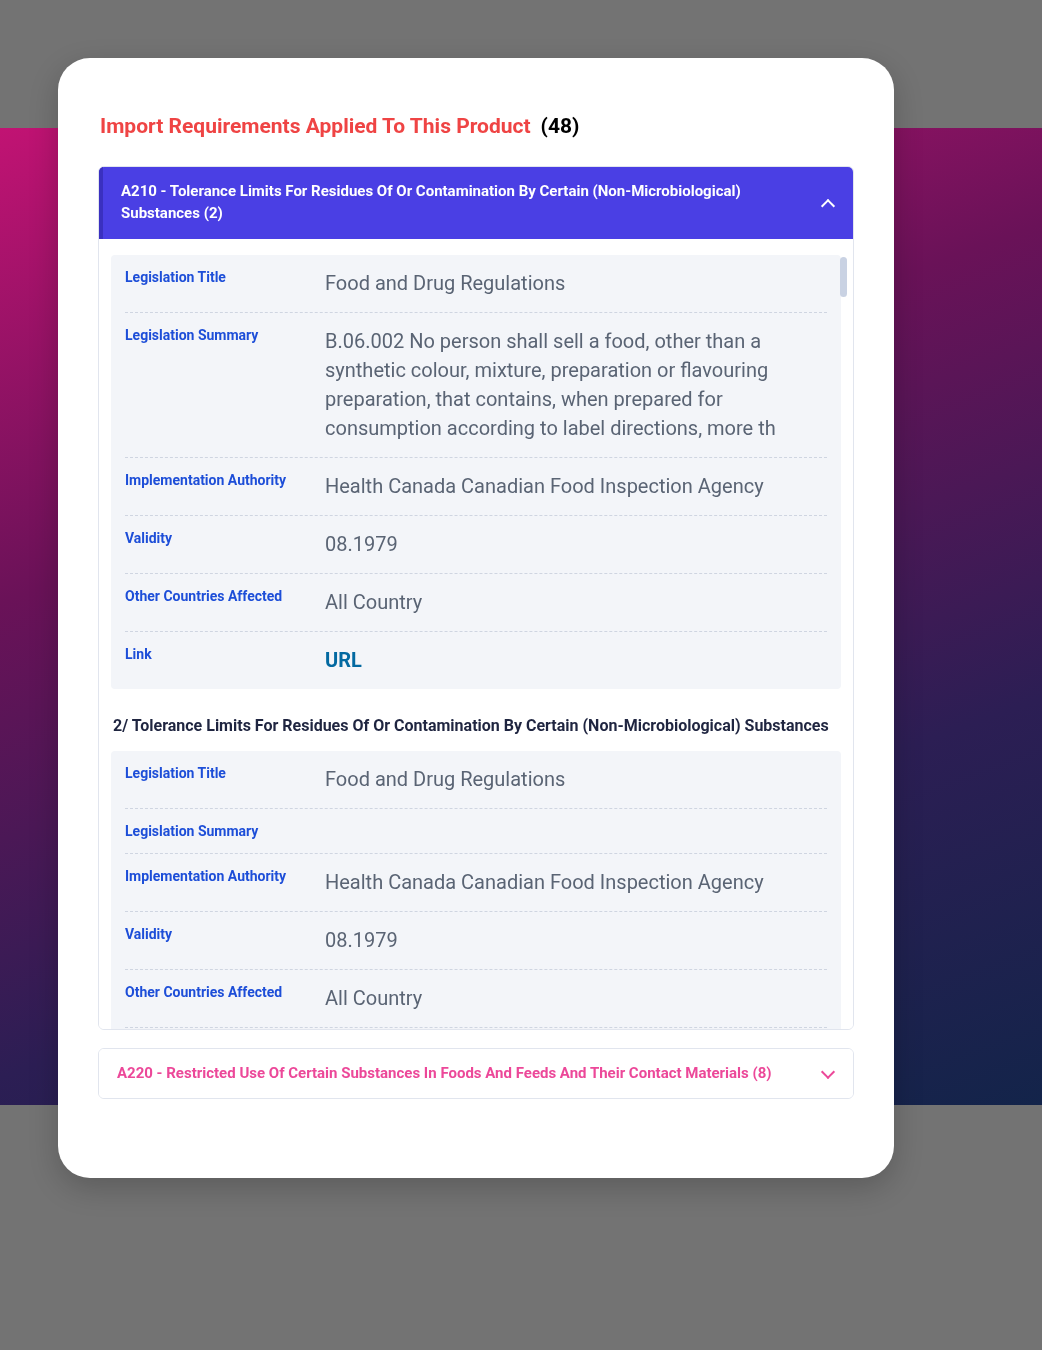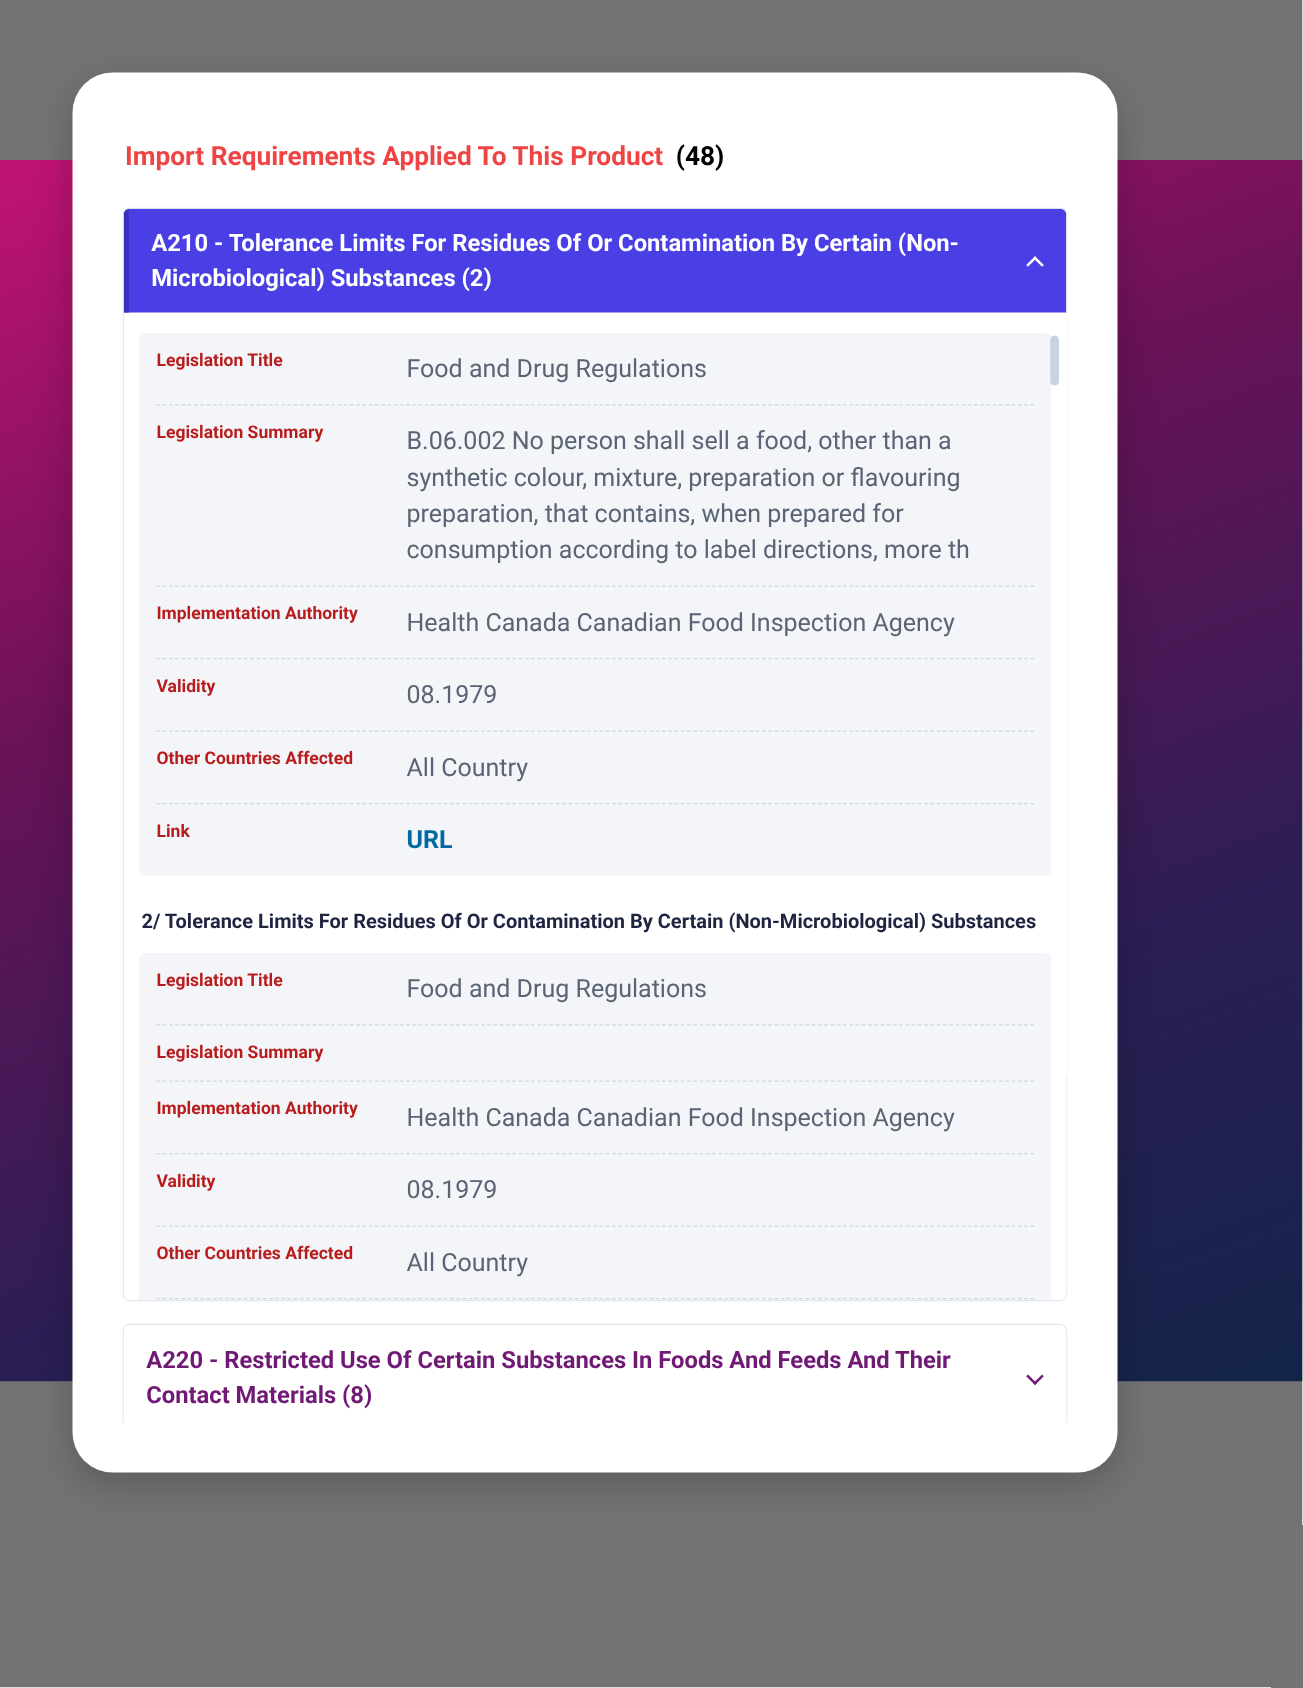--- a/index.html
+++ b/index.html
@@ -67,33 +67,33 @@
     margin-bottom: 18px;
   }
   .acc-header {
     display: flex;
     align-items: center;
     justify-content: space-between;
     padding: 14px 18px;
     cursor: pointer;
   }
   .acc-header .label {
-    font-size: 19px;
+    font-size: 15px;
     font-weight: 700;
     line-height: 1.45;
     max-width: 670px;
   }
   .acc-header.expanded {
     background: #4a3fe4;
     color: #ffffff;
     border-left: 4px solid #3a30c0;
   }
   .acc-header.collapsed {
     background: #ffffff;
-    color: #701a75;
+    color: #ec4899;
   }
   .chev {
     width: 14px;
     height: 14px;
     flex-shrink: 0;
     display: inline-block;
     position: relative;
   }
   .chev::before {
     content: "";
@@ -142,21 +142,21 @@
     display: flex;
     border-bottom: 1px dashed #cfd5e1;
     padding: 14px 0;
   }
   .row:last-child { border-bottom: none; }
   .row .k {
     width: 200px;
     flex-shrink: 0;
     font-size: 14px;
     font-weight: 700;
-    color: #b91c1c;
+    color: #1d4ed8;
   }
   .row .v {
     flex: 1;
     font-size: 20px;
     color: #5a6474;
     line-height: 1.45;
     padding-right: 10px;
   }
   .row .v.link a {
     color: #0369a1;

